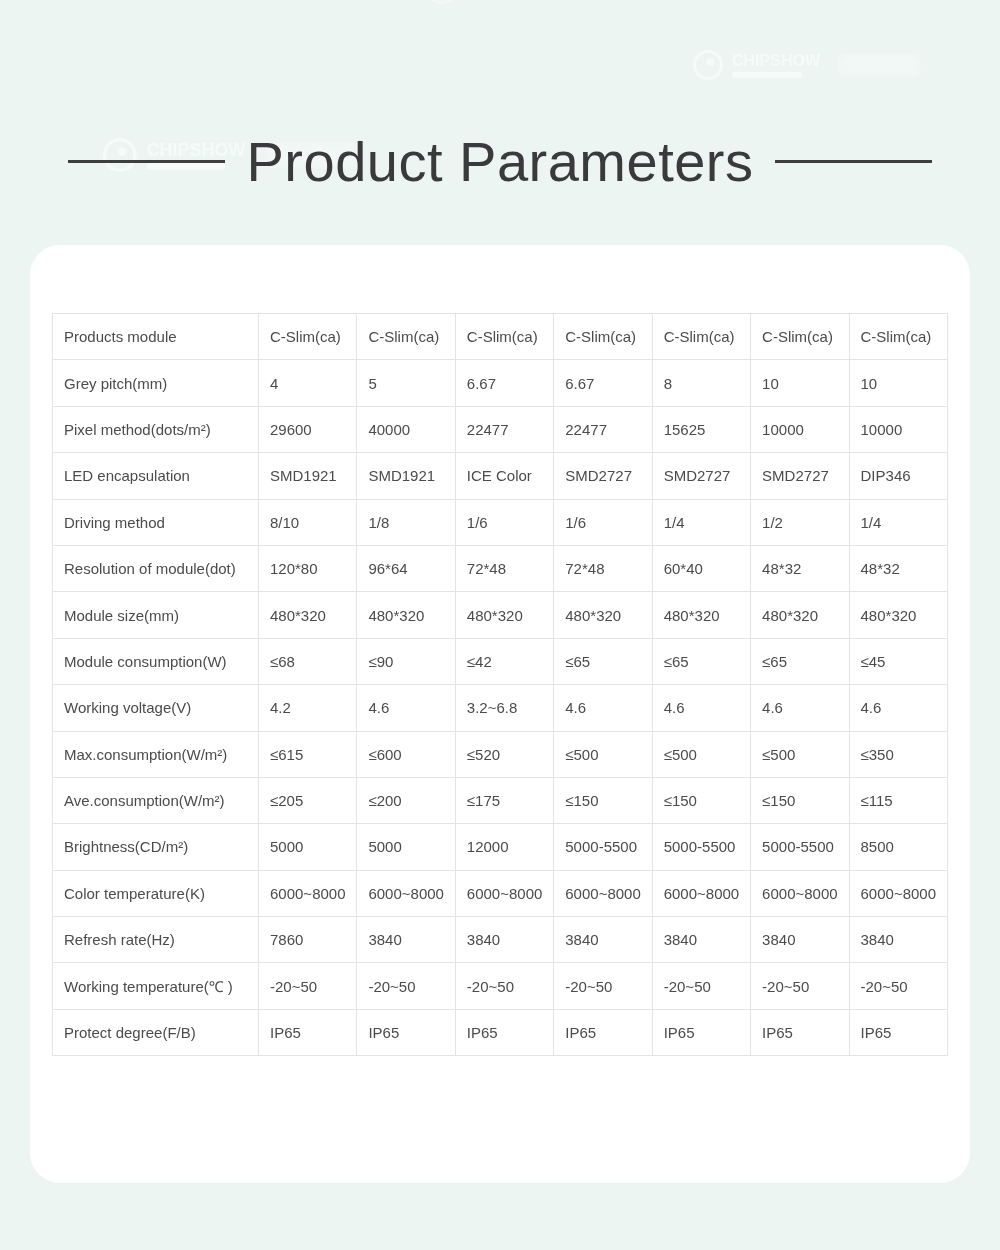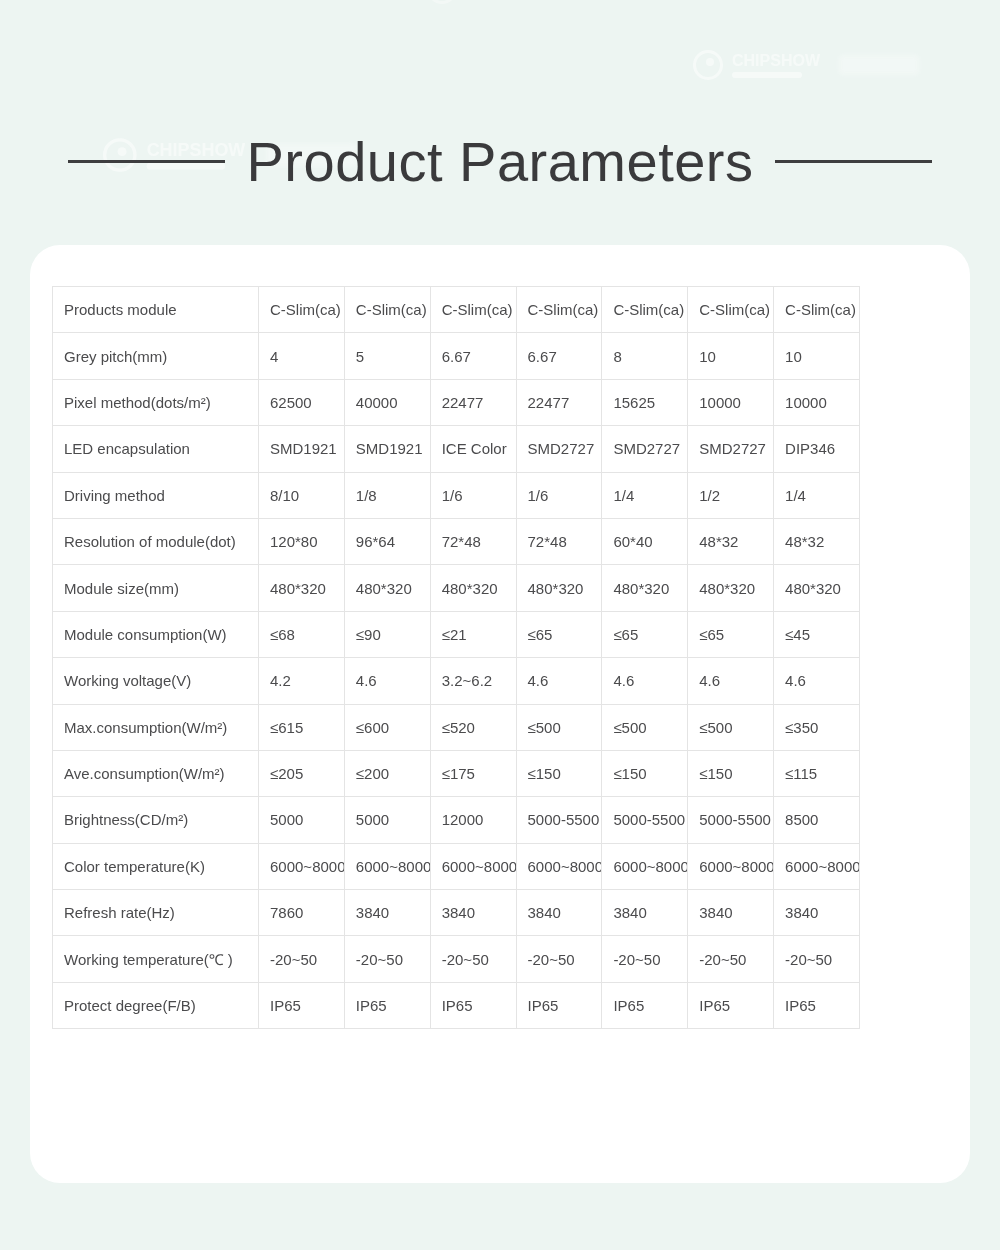--- a/index.html
+++ b/index.html
@@ -45,21 +45,21 @@
 
   
   .card {
     position: absolute; left: 30px; top: 245px;
     width: 940px; height: 938px;
     background: #ffffff; border-radius: 30px;
   }
 
   
   table.spec {
-    position: absolute; left: 52px; top: 286px; width: 808px;
+    position: absolute; left: 52px; top: 313px; width: 896px;
     border-collapse: collapse; table-layout: fixed;
   }
   table.spec td {
     border: 1px solid #e4e4e4;
     font-size: 15px; color: #4b4b4d;
     padding: 0 2px 0 11px; height: 45.4px;
     vertical-align: middle; overflow: hidden;
   }
   td.label-cell { white-space: pre; }
   td.value-cell { white-space: nowrap; }
@@ -139,21 +139,21 @@
           <td class="value-cell">4</td>
           <td class="value-cell">5</td>
           <td class="value-cell">6.67</td>
           <td class="value-cell">6.67</td>
           <td class="value-cell">8</td>
           <td class="value-cell">10</td>
           <td class="value-cell">10</td>
         </tr>
         <tr>
           <td class="label-cell">Pixel method(dots/m²)</td>
-          <td class="value-cell">62500</td>
+          <td class="value-cell">29600</td>
           <td class="value-cell">40000</td>
           <td class="value-cell">22477</td>
           <td class="value-cell">22477</td>
           <td class="value-cell">15625</td>
           <td class="value-cell">10000</td>
           <td class="value-cell">10000</td>
         </tr>
         <tr>
           <td class="label-cell">LED encapsulation</td>
           <td class="value-cell">SMD1921</td>
@@ -191,31 +191,31 @@
           <td class="value-cell">480*320</td>
           <td class="value-cell">480*320</td>
           <td class="value-cell">480*320</td>
           <td class="value-cell">480*320</td>
           <td class="value-cell">480*320</td>
         </tr>
         <tr>
           <td class="label-cell">Module consumption(W)</td>
           <td class="value-cell">≤68</td>
           <td class="value-cell">≤90</td>
-          <td class="value-cell">≤21</td>
+          <td class="value-cell">≤42</td>
           <td class="value-cell">≤65</td>
           <td class="value-cell">≤65</td>
           <td class="value-cell">≤65</td>
           <td class="value-cell">≤45</td>
         </tr>
         <tr>
           <td class="label-cell">Working voltage(V)</td>
           <td class="value-cell">4.2</td>
           <td class="value-cell">4.6</td>
-          <td class="value-cell">3.2~6.2</td>
+          <td class="value-cell">3.2~6.8</td>
           <td class="value-cell">4.6</td>
           <td class="value-cell">4.6</td>
           <td class="value-cell">4.6</td>
           <td class="value-cell">4.6</td>
         </tr>
         <tr>
           <td class="label-cell">Max.consumption(W/m²)</td>
           <td class="value-cell">≤615</td>
           <td class="value-cell">≤600</td>
           <td class="value-cell">≤520</td>

